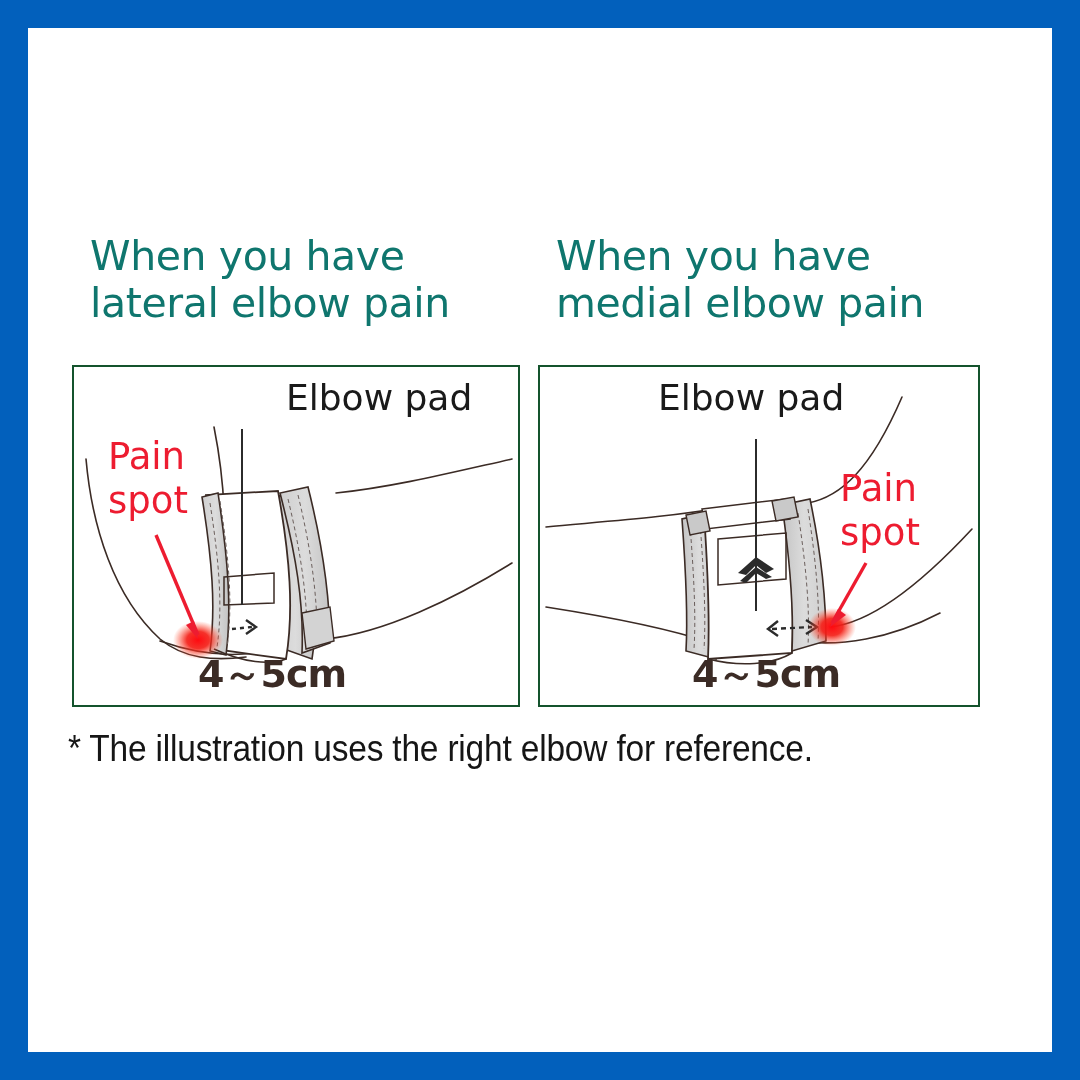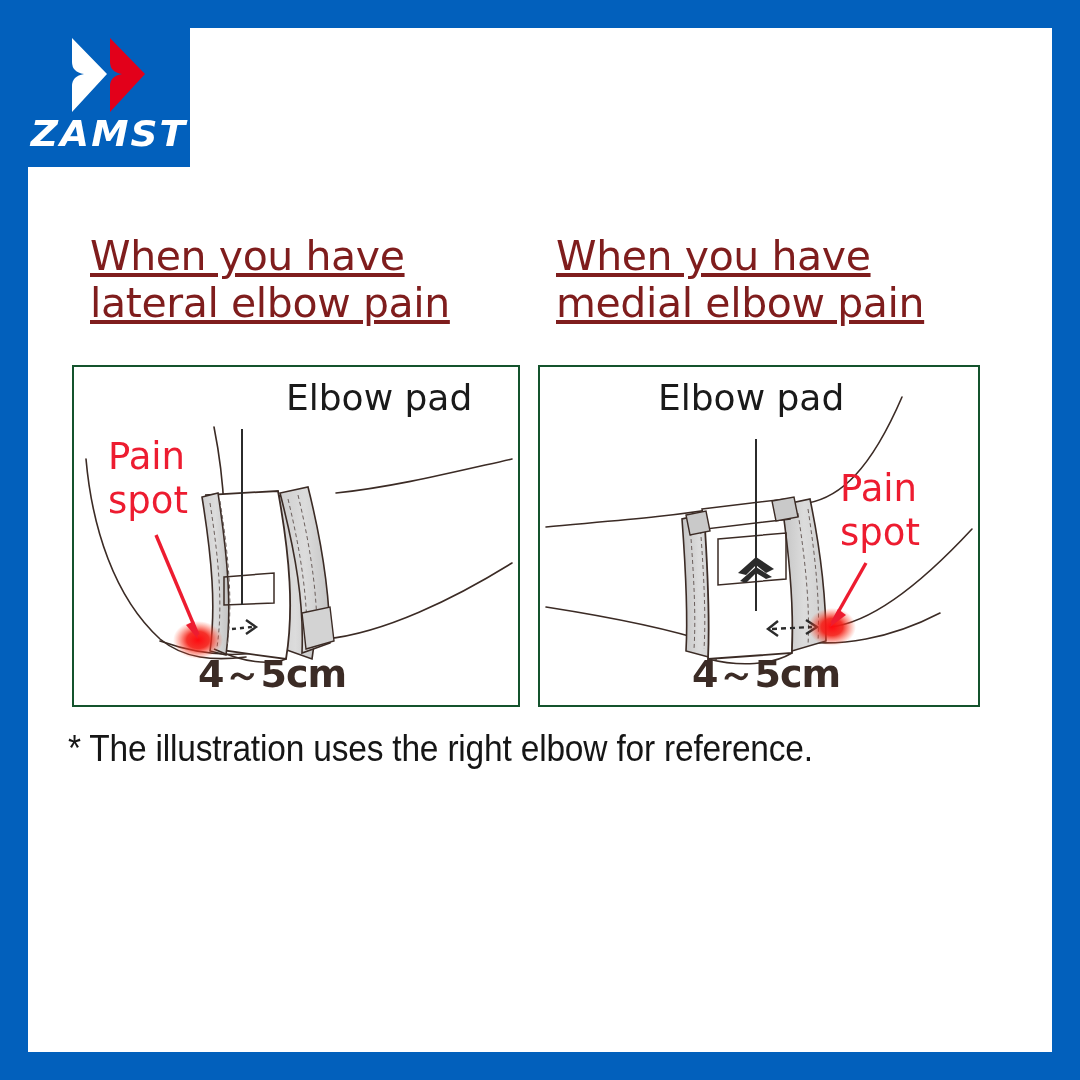--- a/index.html
+++ b/index.html
@@ -53,28 +53,27 @@
     font-weight: bold;
     font-style: italic;
     letter-spacing: 2px;
     line-height: 42px;
     transform: scaleX(1.04);
   }
 
   
   .heading {
     position: absolute;
-    color: #7f1d1d;
+    color: #0f766e;
     font-family: "DejaVu Sans", sans-serif;
     font-size: 41px;
     font-weight: 400;
     line-height: 47px;
     letter-spacing: -0.4px;
     white-space: pre-line;
-    text-decoration: underline;
   }
   #heading-left  { left: 62px;  top: 205px; width: 460px; }
   #heading-right { left: 528px; top: 205px; width: 460px; }
 
   
   .panel {
     position: absolute;
     top: 337px;
     height: 338px;
     border: 2px solid #14532d;
@@ -100,27 +99,20 @@
     transform-origin: left center;
     white-space: nowrap;
   }
 </style>
 </head>
 <body>
 
 <div id="page">
   <div id="canvas">
 
-    <div id="logo-box">
-      <svg id="logo-mark" viewBox="0 0 130 78">
-        <path d="M28 2 L63 38 L28 76 L28 50 Q28 40 40 38 Q28 36 28 26 Z" fill="#FFFFFF"></path>
-        <path d="M66 2 L101 38 L66 76 L66 50 Q66 40 78 38 Q66 36 66 26 Z" fill="#E2001A"></path>
-      </svg>
-      <div id="logo-word">ZAMST</div>
-    </div>
 
     <div class="heading" id="heading-left">When you have
 lateral elbow pain</div>
 
     <div class="heading" id="heading-right">When you have
 medial elbow pain</div>
 
     <div class="panel" id="panel-left">
       <svg width="440" height="334" viewBox="0 0 440 334">
         <defs>

